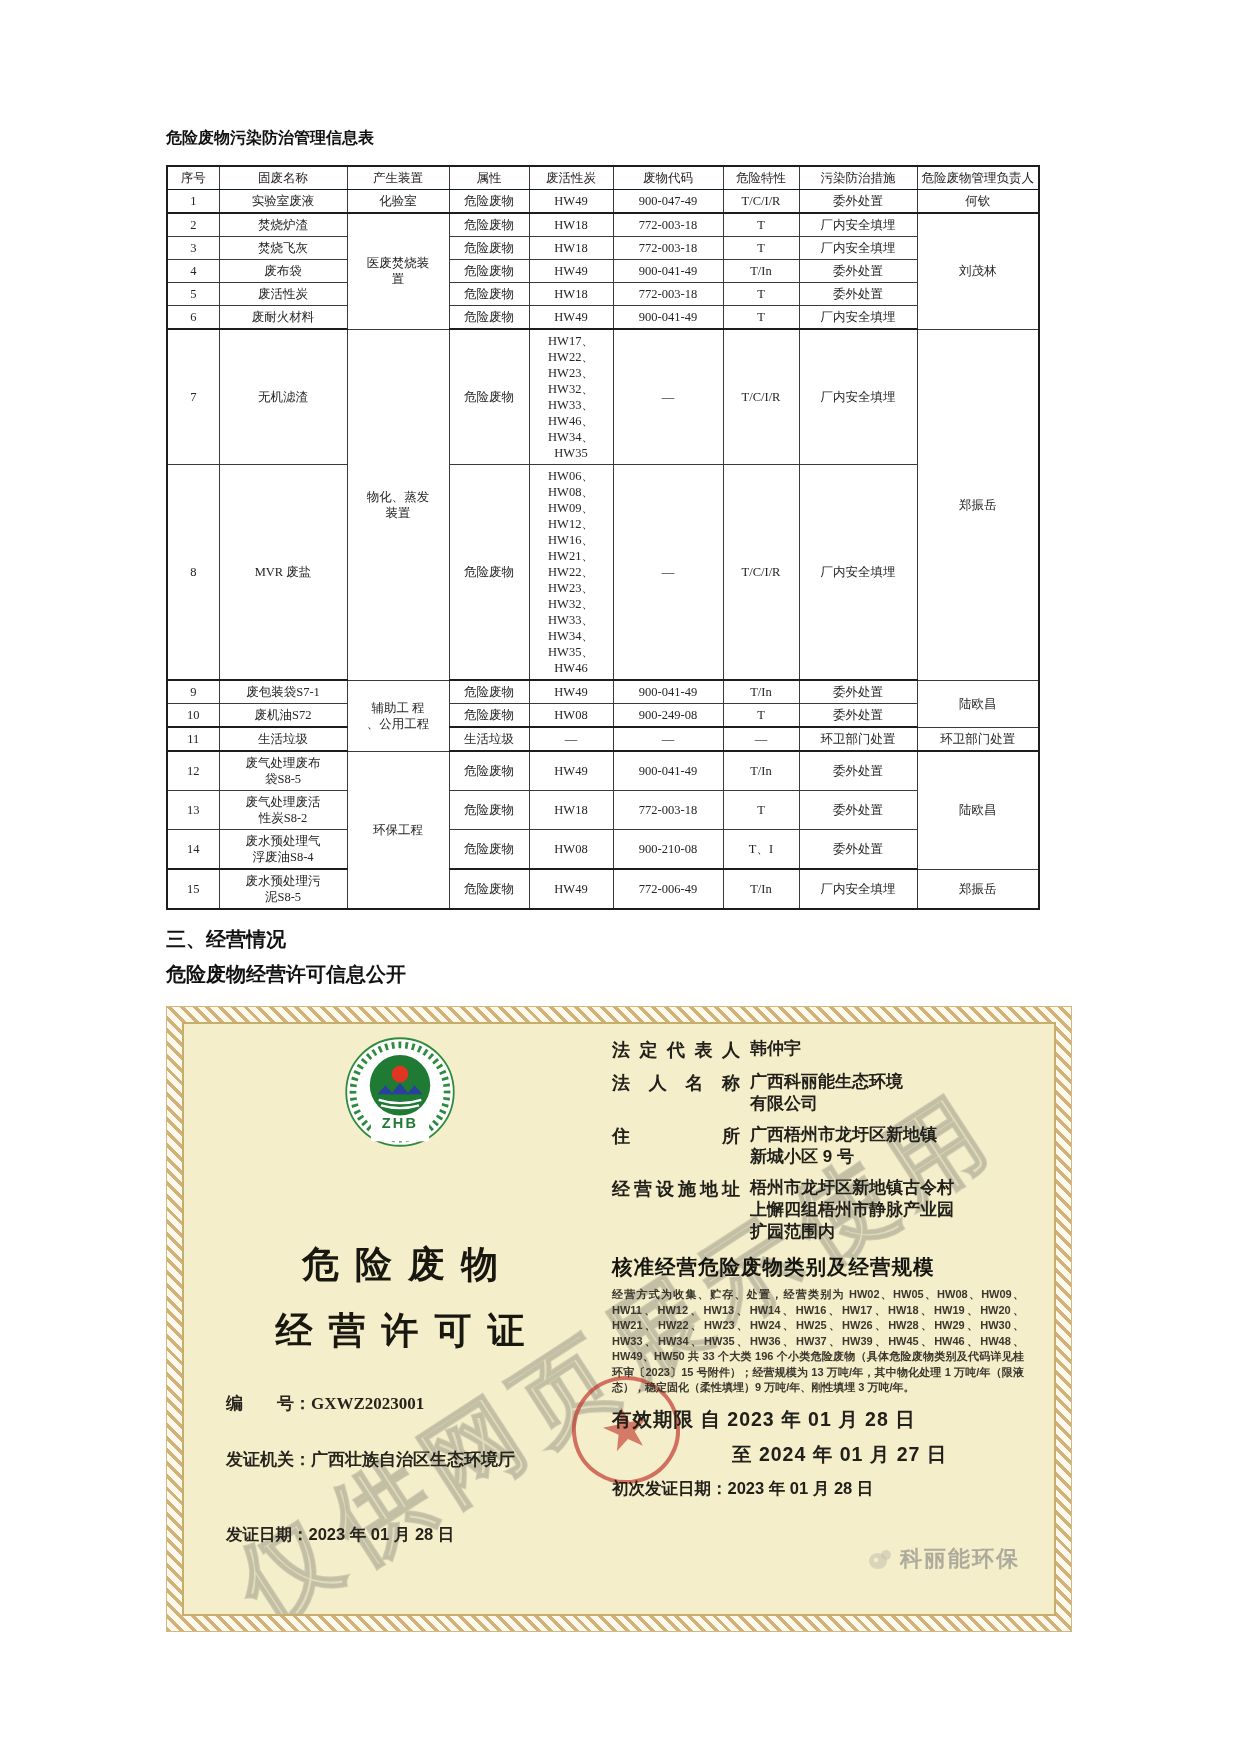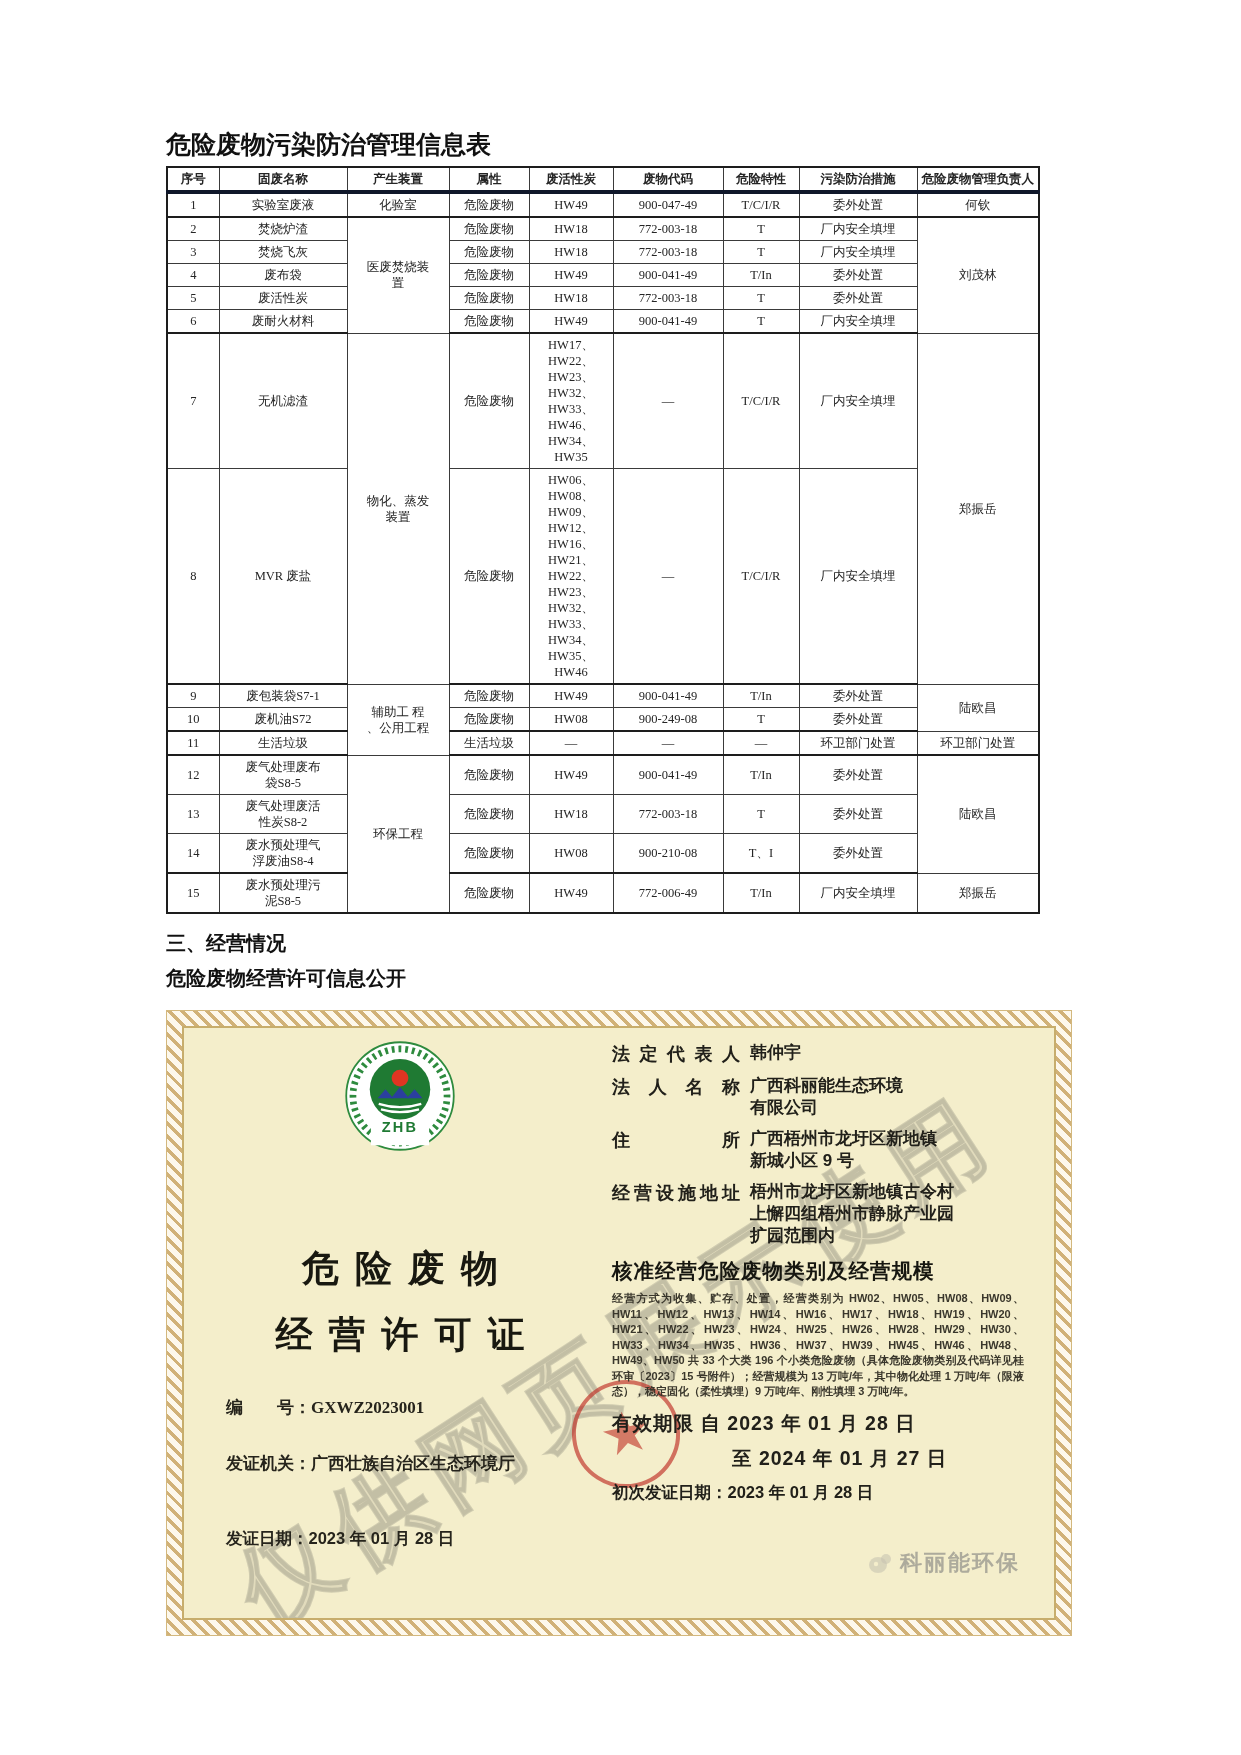--- a/index.html
+++ b/index.html
@@ -7,38 +7,38 @@
   body {
     width:1241px; min-height:1755px; position:relative;
     font-family:"Liberation Serif","DejaVu Serif",serif;
     color:#2a2a2a;
   }
   .page { position:absolute; left:166px; top:128px; width:910px; }
 
   
   .doc-title {
     font-family:"Liberation Sans","DejaVu Sans",sans-serif;
-    font-weight:bold; font-size:25px; color:#111; margin-bottom:5px;
+    font-weight:bold; font-size:16px; color:#111; margin-bottom:16px;
   }
   .section-heading, .subsection-heading {
     font-family:"Liberation Sans","DejaVu Sans",sans-serif;
     font-weight:bold; font-size:20px; color:#111;
   }
   .section-heading { margin-top:16px; }
   .subsection-heading { margin-top:8px; margin-bottom:12px;font-family:Liberation Mono, monospace; }
 
   
   table.waste { border-collapse:collapse; width:872px; table-layout:fixed;
     border:2.5px solid #1d1d1d; }
   table.waste th, table.waste td {
     border:1px solid #3a3a3a; font-size:12.5px; line-height:16px;
     text-align:center; vertical-align:middle; padding:3px 2px;
     white-space:pre-line; color:#252525;
   }
-  table.waste th { font-weight:bold; height:16px; border-bottom:4px solid #0f172a; }
+  table.waste th { font-weight:normal; height:16px; border-bottom:1px solid #0f172a; }
   table.waste tr.thick > th, table.waste tr.thick > td { border-bottom:2px solid #1d1d1d; }
   col.c1{width:52px} col.c2{width:128px} col.c3{width:102px} col.c4{width:80px}
   col.c5{width:84px} col.c6{width:110px} col.c7{width:76px} col.c8{width:118px} col.c9{width:122px}
 
   
   .cert-frame {
     margin-top:18px; width:906px;
     padding:15px;
     background:repeating-linear-gradient(45deg, rgba(201,164,96,.85) 0 3.5px, #fdf8ec 3.5px 9px);
     border:1px solid #d3b87e;

